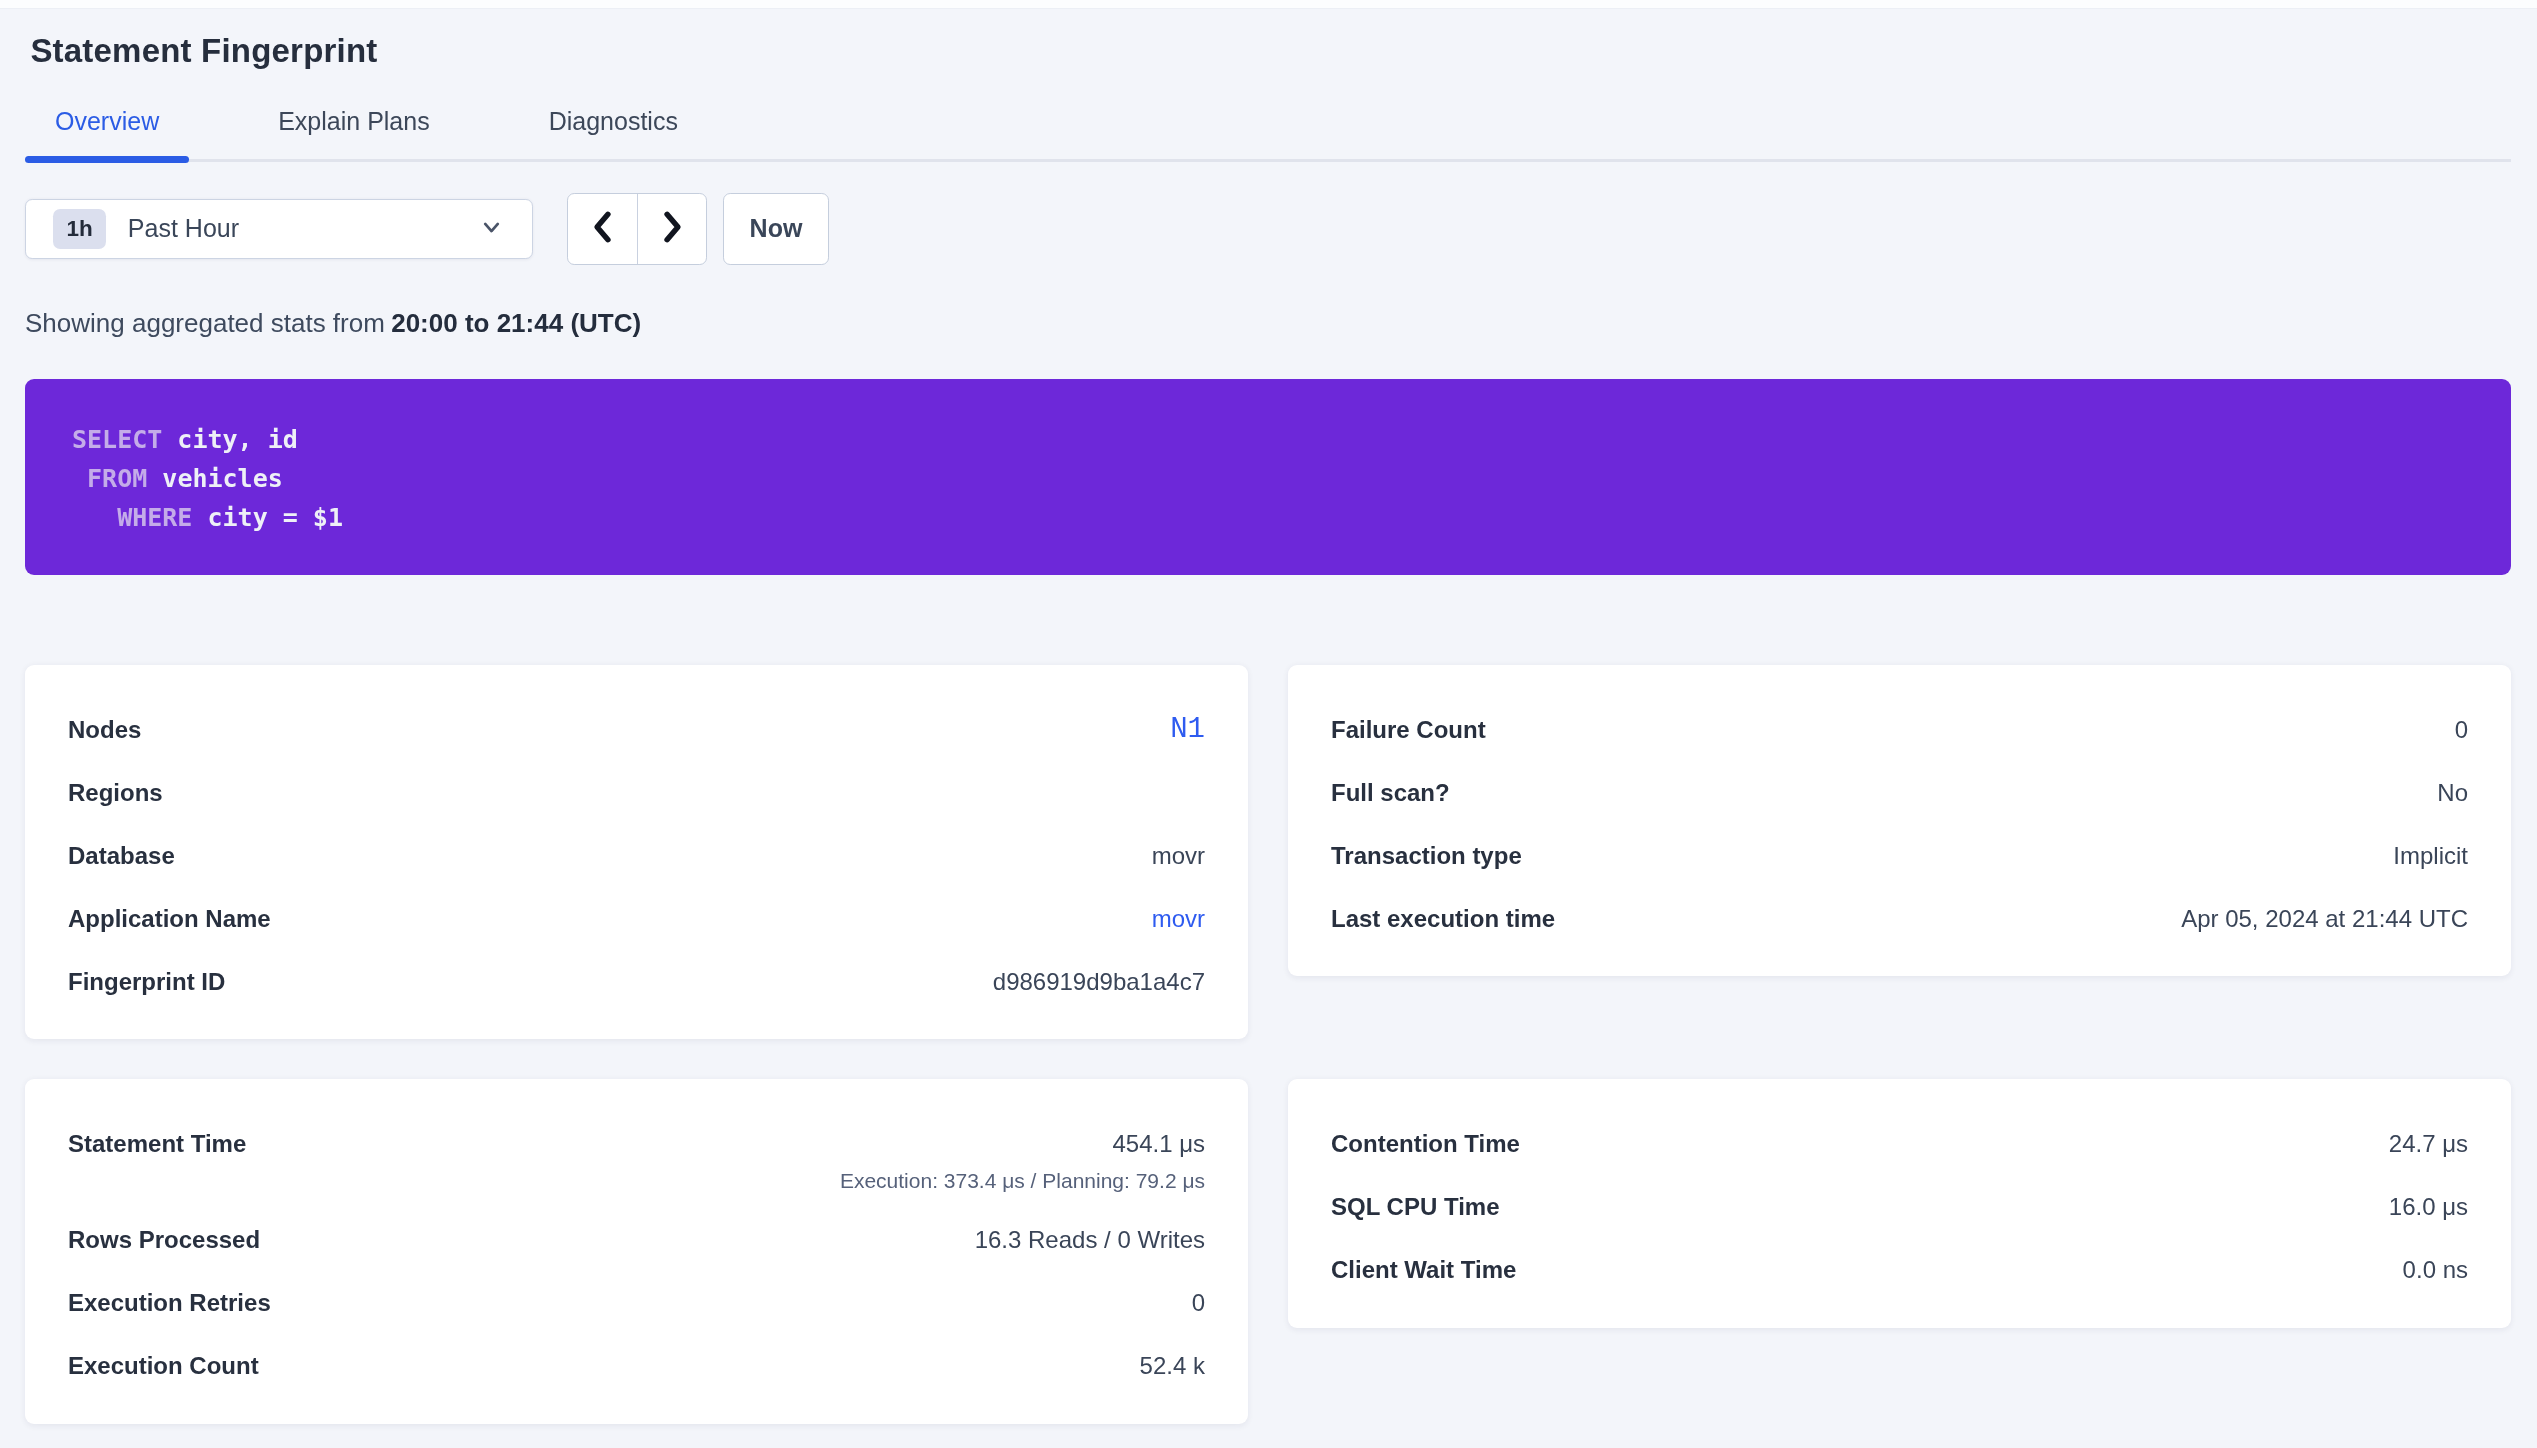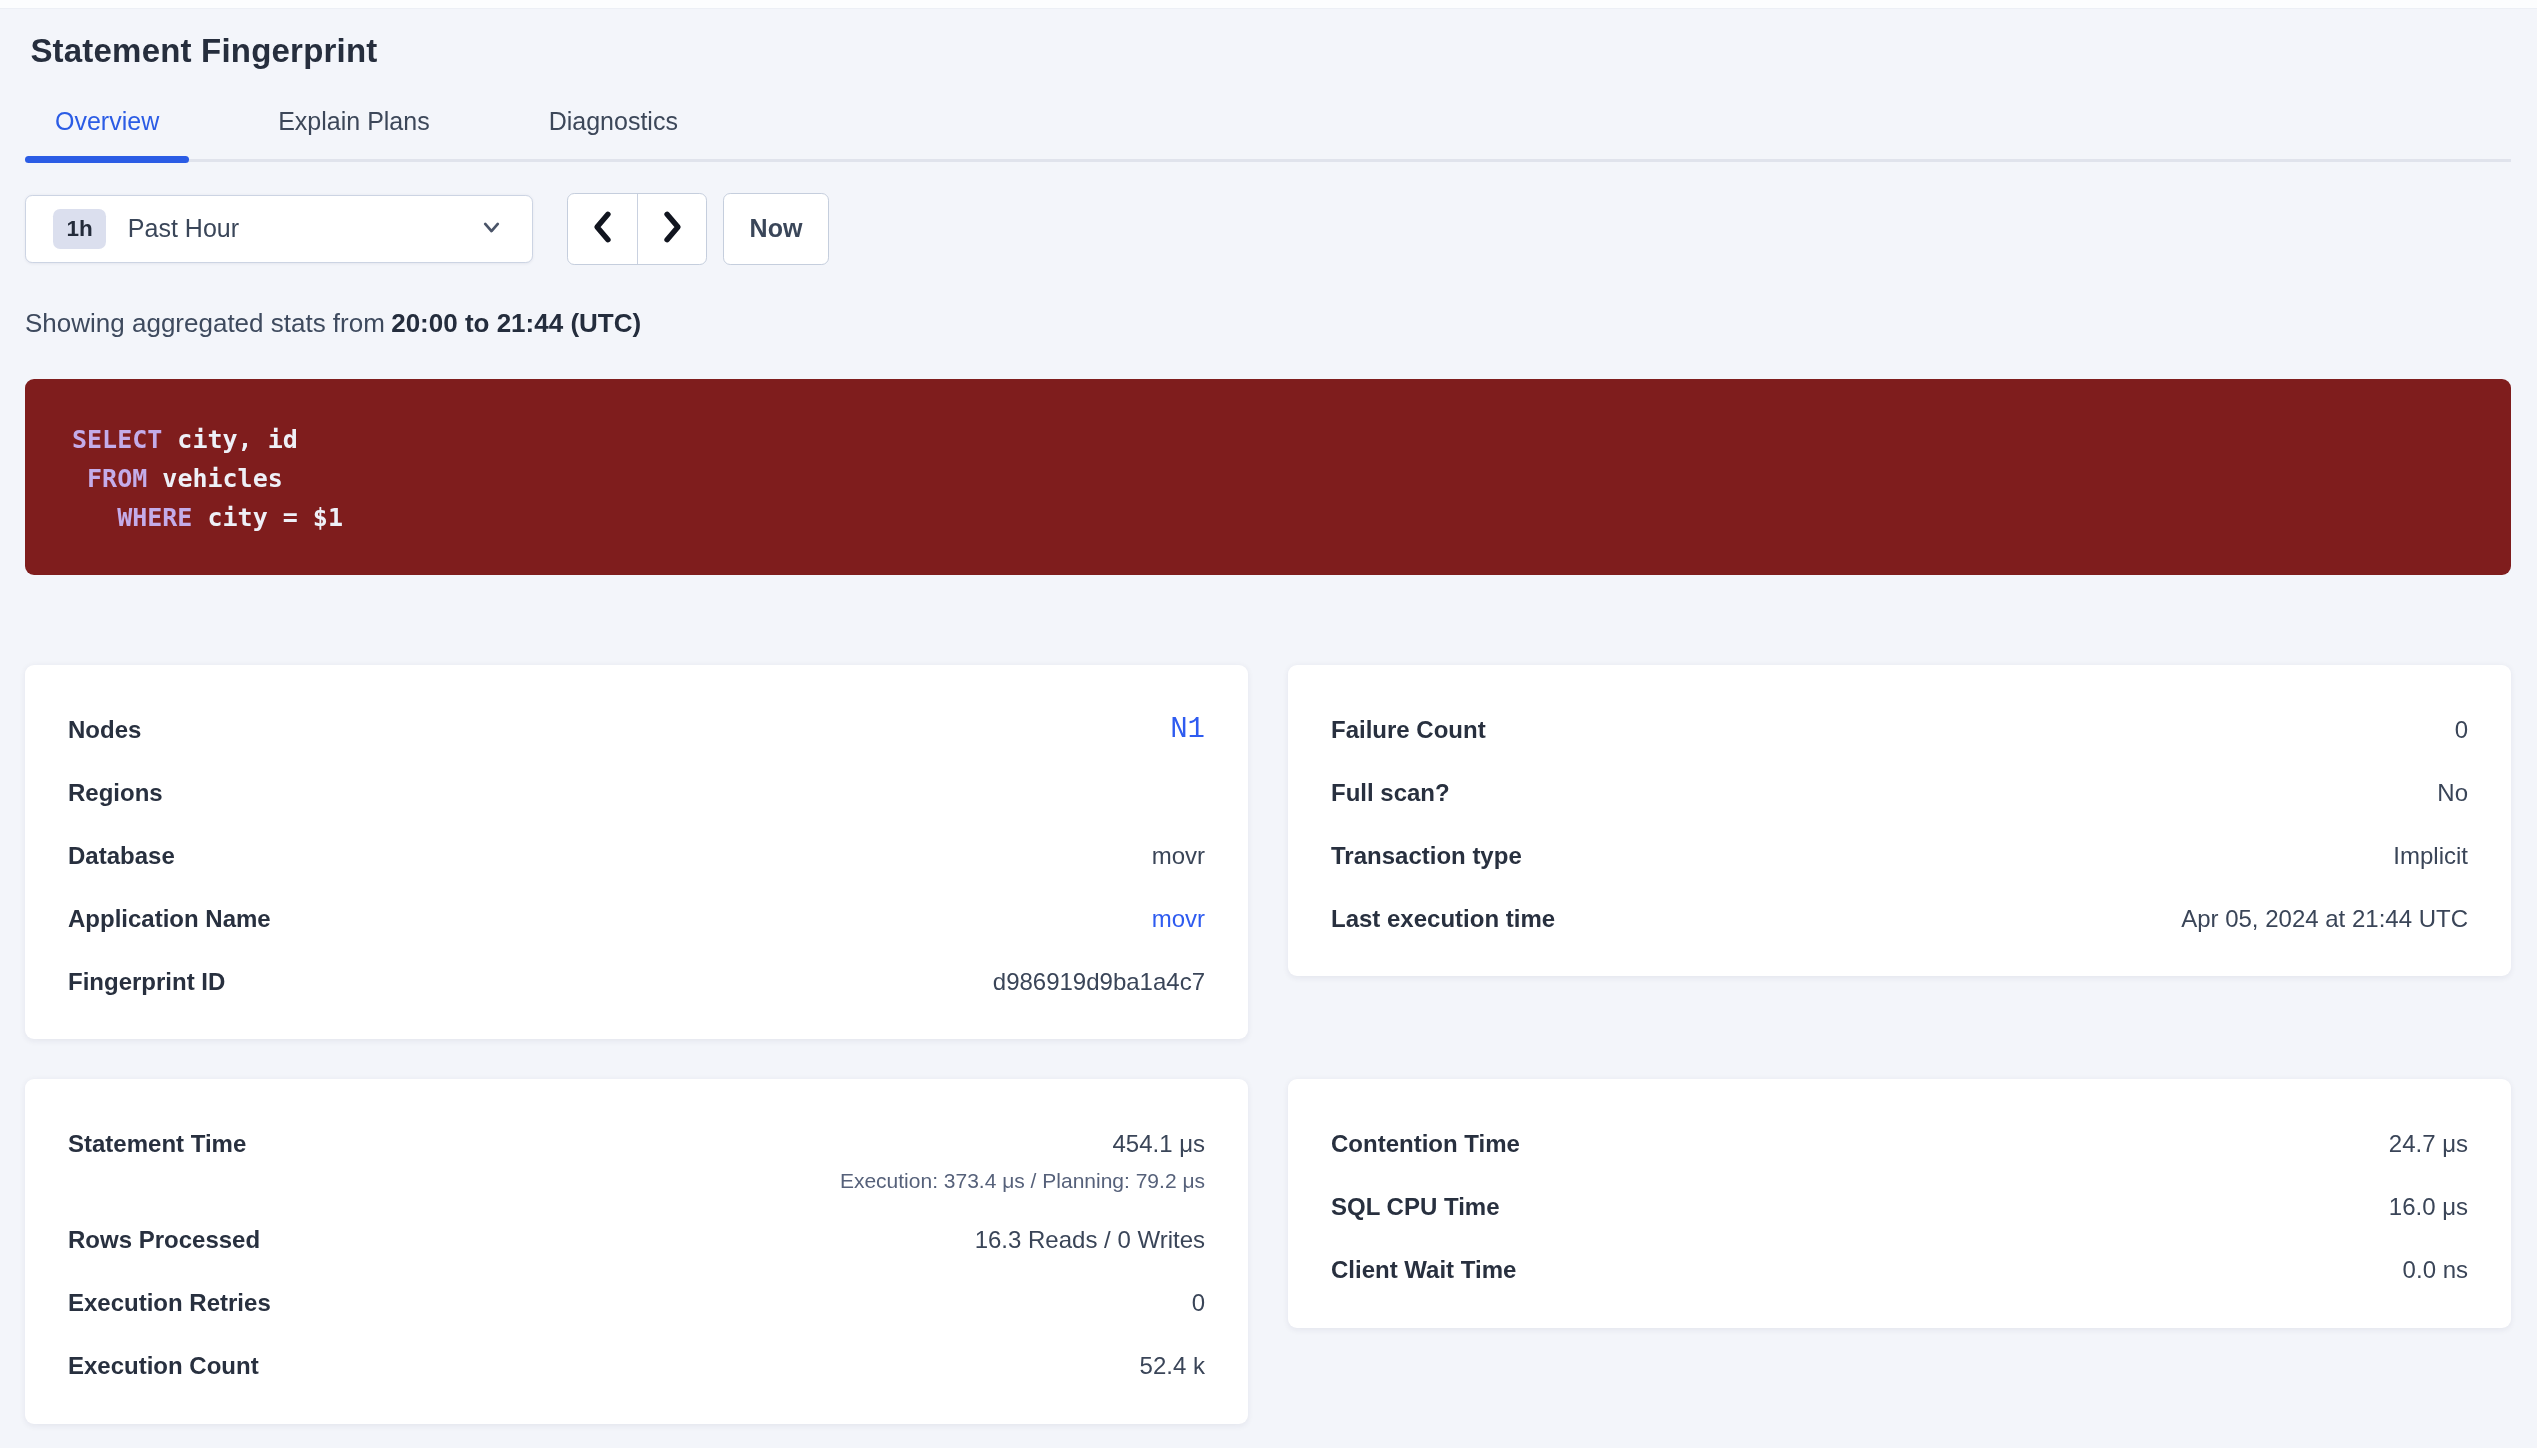--- a/index.html
+++ b/index.html
@@ -57,21 +57,21 @@
   }
 
   
   .controls {
     margin-top: 31px;
     display: flex;
     align-items: center;
   }
   .range-select {
     width: 508px;
-    height: 68px;
+    height: 60px;
     background: #ffffff;
     border: 1.8px solid #ccd4e3;
     border-radius: 7.2px;
     display: flex;
     align-items: center;
     padding: 0 27px;
     box-shadow: 0 0.9px 2.7px rgba(60,70,100,0.08);
     cursor: pointer;
   }
   .range-badge {
@@ -131,21 +131,21 @@
   }
   .summary .range-strong {
     font-weight: bold;
     color: #242d3d;
     margin-left: 6.3px;
   }
 
   
   .sql-box {
     margin-top: 40px;
-    background: #7f1d1d;
+    background: #6d28d9;
     border-radius: 9px;
     padding: 41px 36px 38px 47px;
   }
   .sql-line {
     font-family: "DejaVu Sans Mono", monospace;
     font-size: 25px;
     font-weight: bold;
     line-height: 39px;
     color: #eef0f7;
     white-space: pre;

